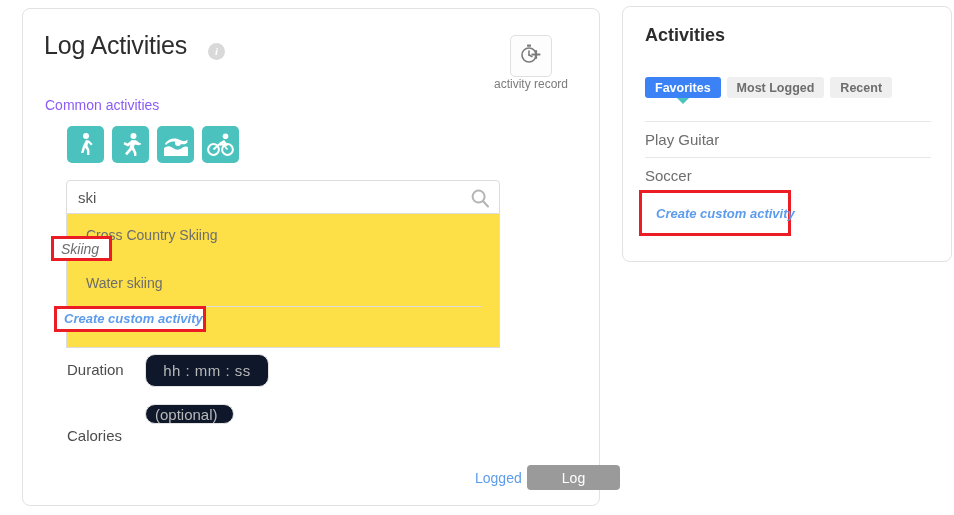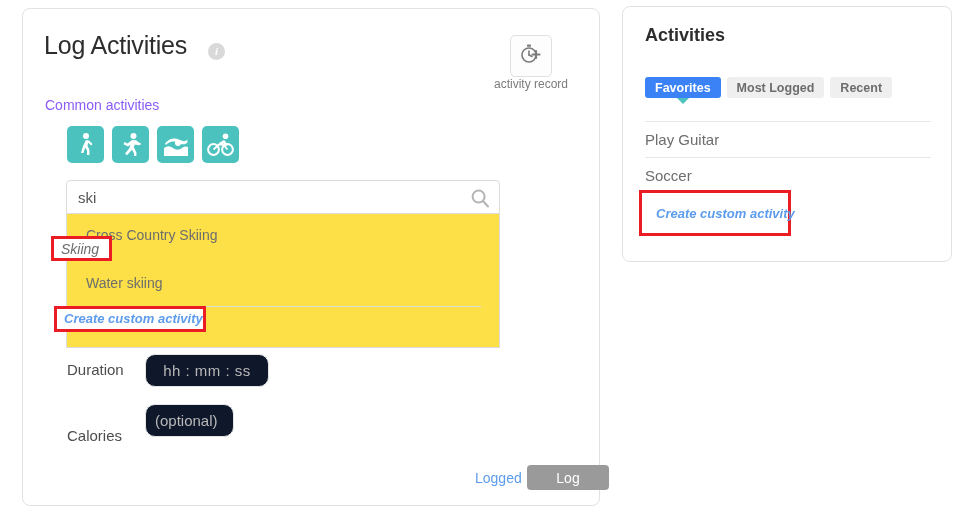--- a/index.html
+++ b/index.html
@@ -203,37 +203,37 @@
     top: 345px;
     width: 124px;
     height: 33px;
     justify-content: center;
     letter-spacing: 0.5px;
   }
   .input-calories {
     left: 122px;
     top: 395px;
     width: 89px;
-    height: 33px;
+    height: 20px;
     padding-left: 9px;
   }
 
   
   .cancel-link {
     position: absolute;
     left: 452px;
     top: 461px;
     font-size: 14px;
     color: #5d9cec;
   }
   .log-button {
     position: absolute;
     left: 504px;
     top: 456px;
-    width: 82px;
+    width: 93px;
     height: 25px;
     background: #9a9a9a;
     border-radius: 4px;
     color: #ffffff;
     font-size: 14px;
     display: flex;
     align-items: center;
     justify-content: center;
     border: none;
     font-family: "Liberation Sans", sans-serif;

